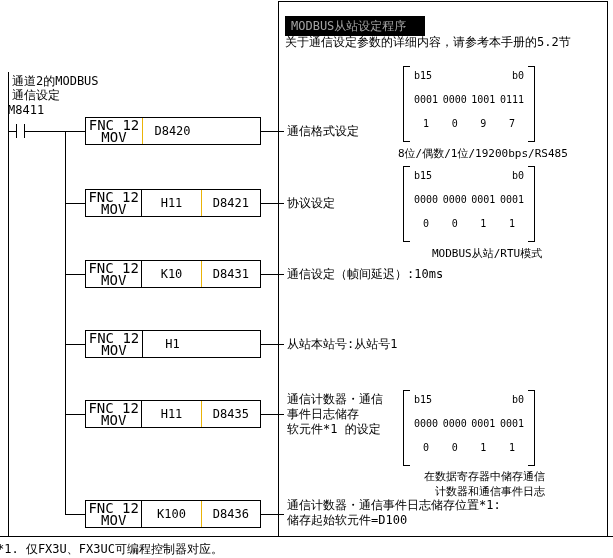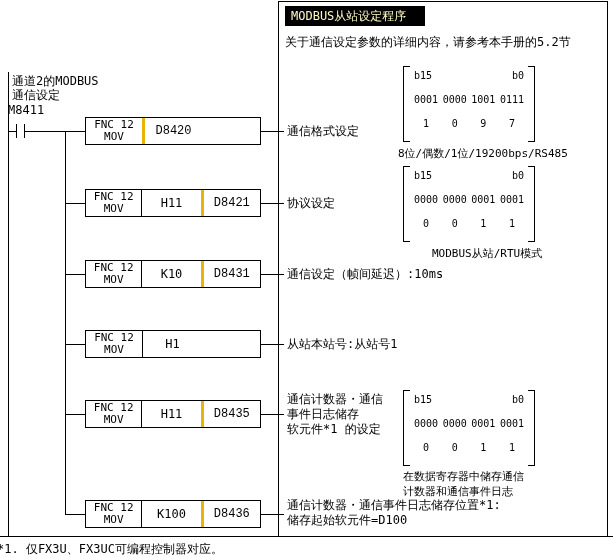--- a/index.html
+++ b/index.html
@@ -6,32 +6,32 @@
   html,body { background:#ffffff; }
   #page {
     position:relative; width:613px; height:558px; background:#fff;
     font-family:"DejaVu Sans Mono","Liberation Mono",monospace;
     font-size:12px; color:#000; overflow:hidden;
   }
   .hline,.vline { position:absolute; background:#000; }
   .hline { height:1px; }
   .vline { width:1px; }
   .titlebox {
-    position:absolute; left:285px; top:6px; width:140px; height:20px;
-    background:#000; color:#fef9c3; line-height:20px; padding-left:6px;
+    position:absolute; left:285px; top:16px; width:140px; height:20px;
+    background:#000; color:#a3a3a3; line-height:20px; padding-left:6px;
     white-space:nowrap;
   }
   .subtitle { position:absolute; left:285px; top:34px; white-space:nowrap; }
   .inlabel { position:absolute; left:12px; top:74px; line-height:14px; white-space:pre-line; }
   .contact-label { position:absolute; left:8px; top:103px; }
   .block { position:absolute; left:85px; width:176px; height:28px; border:1px solid #000; display:flex; background:#fff; }
   .cell { display:flex; align-items:center; justify-content:center; height:100%; }
-  .cell.fnc { width:56px; flex-direction:column; font-size:11px; line-height:12px; }
+  .cell.fnc { width:56px; flex-direction:column; font-size:14px; line-height:12px; }
   .cell.src { width:60px; border-left:1px solid #000; }
-  .cell.dst { width:60px; border-left:3px solid #eab308;font-family:Liberation Mono, monospace; }
+  .cell.dst { width:60px; border-left:1px solid #eab308; }
   .hl { background:#ffff00; }
   .desc { position:absolute; left:287px; line-height:15px; white-space:pre-line; }
   .bittable { position:absolute; left:403px; width:132px; height:76px; font-size:10px; }
   .br-l { position:absolute; left:0; top:0; width:7px; height:76px; border:1px solid #000; border-right:none; }
   .br-r { position:absolute; right:0; top:0; width:7px; height:76px; border:1px solid #000; border-left:none; }
   .bt-row { position:absolute; left:11px; right:11px; display:flex; justify-content:space-between; }
   .bt-head { top:4px;text-align:center; }
   .bt-bits { top:28px; }
   .bt-digits { top:52px; }
   .bt-digits span { width:24px; text-align:center; }
@@ -209,18 +209,18 @@
       <span>0001</span>
       <span>0001</span>
     </div>
     <div class="bt-row bt-digits">
       <span>0</span>
       <span>0</span>
       <span>1</span>
       <span>1</span>
     </div>
   </div>
-  <div class="caption" style="left:403px;top:469px;width:142px;text-align:left">在数据寄存器中储存通信
+  <div class="caption" style="left:403px;top:469px;width:142px;text-align:right">在数据寄存器中储存通信
 计数器和通信事件日志</div>
 
   <div class="footnote">*1. 仅FX3U、FX3UC可编程控制器对应。</div>
 
 </div>
 
 </body></html>

